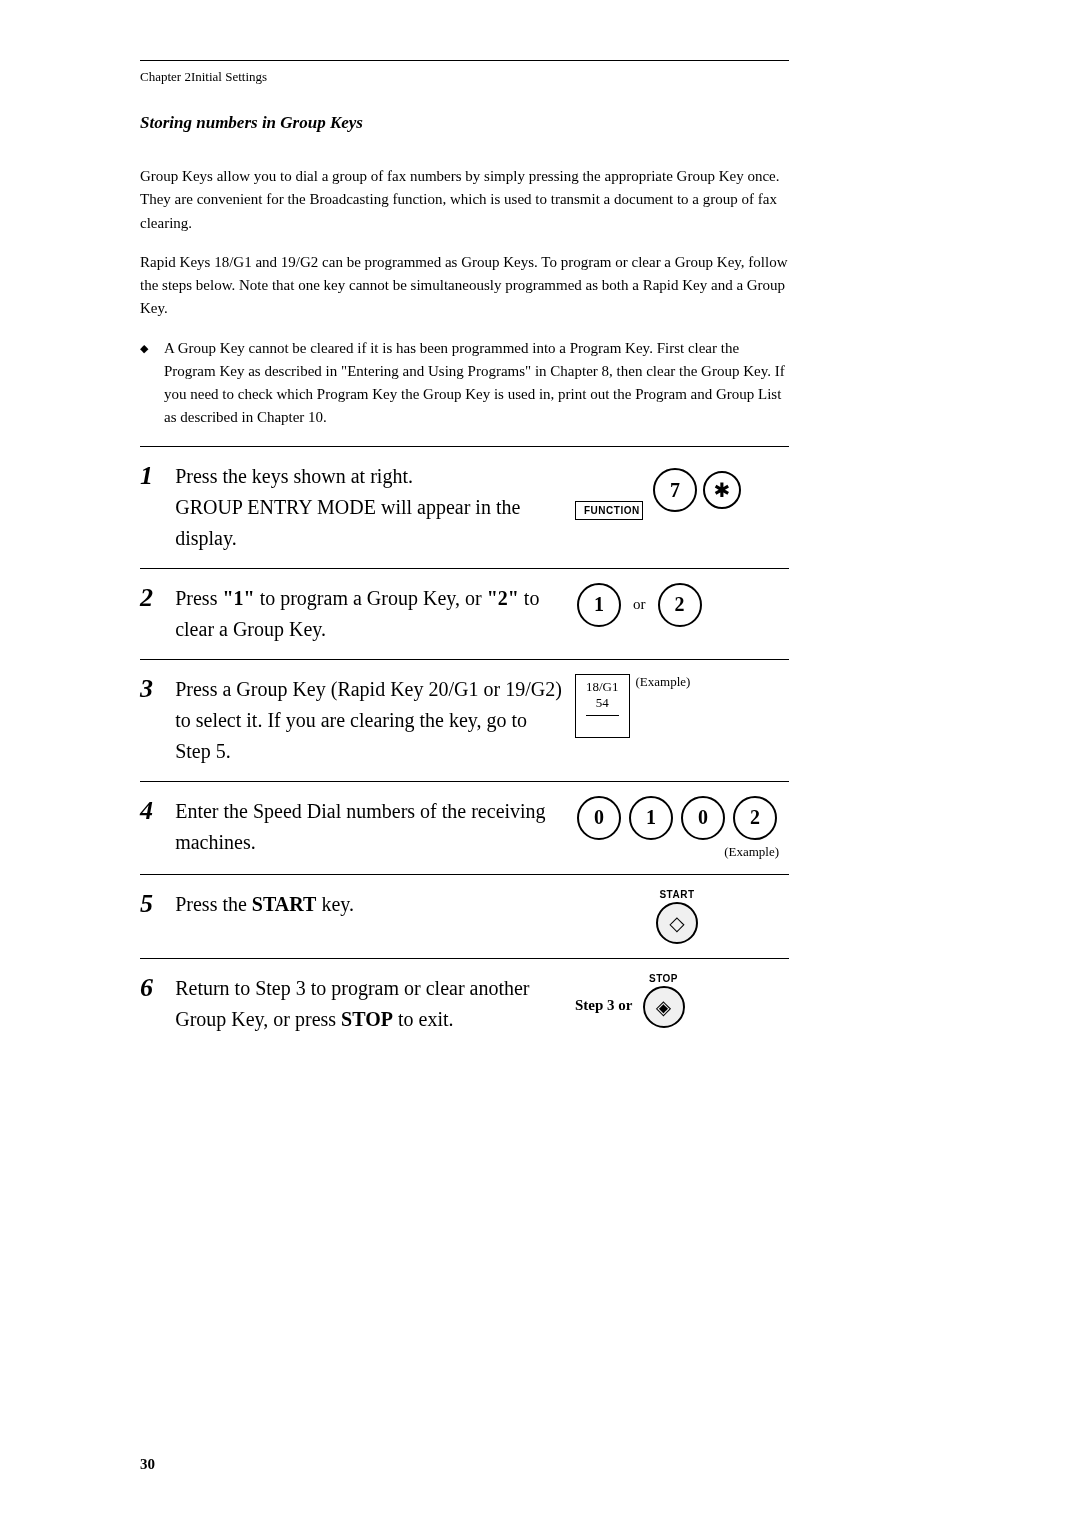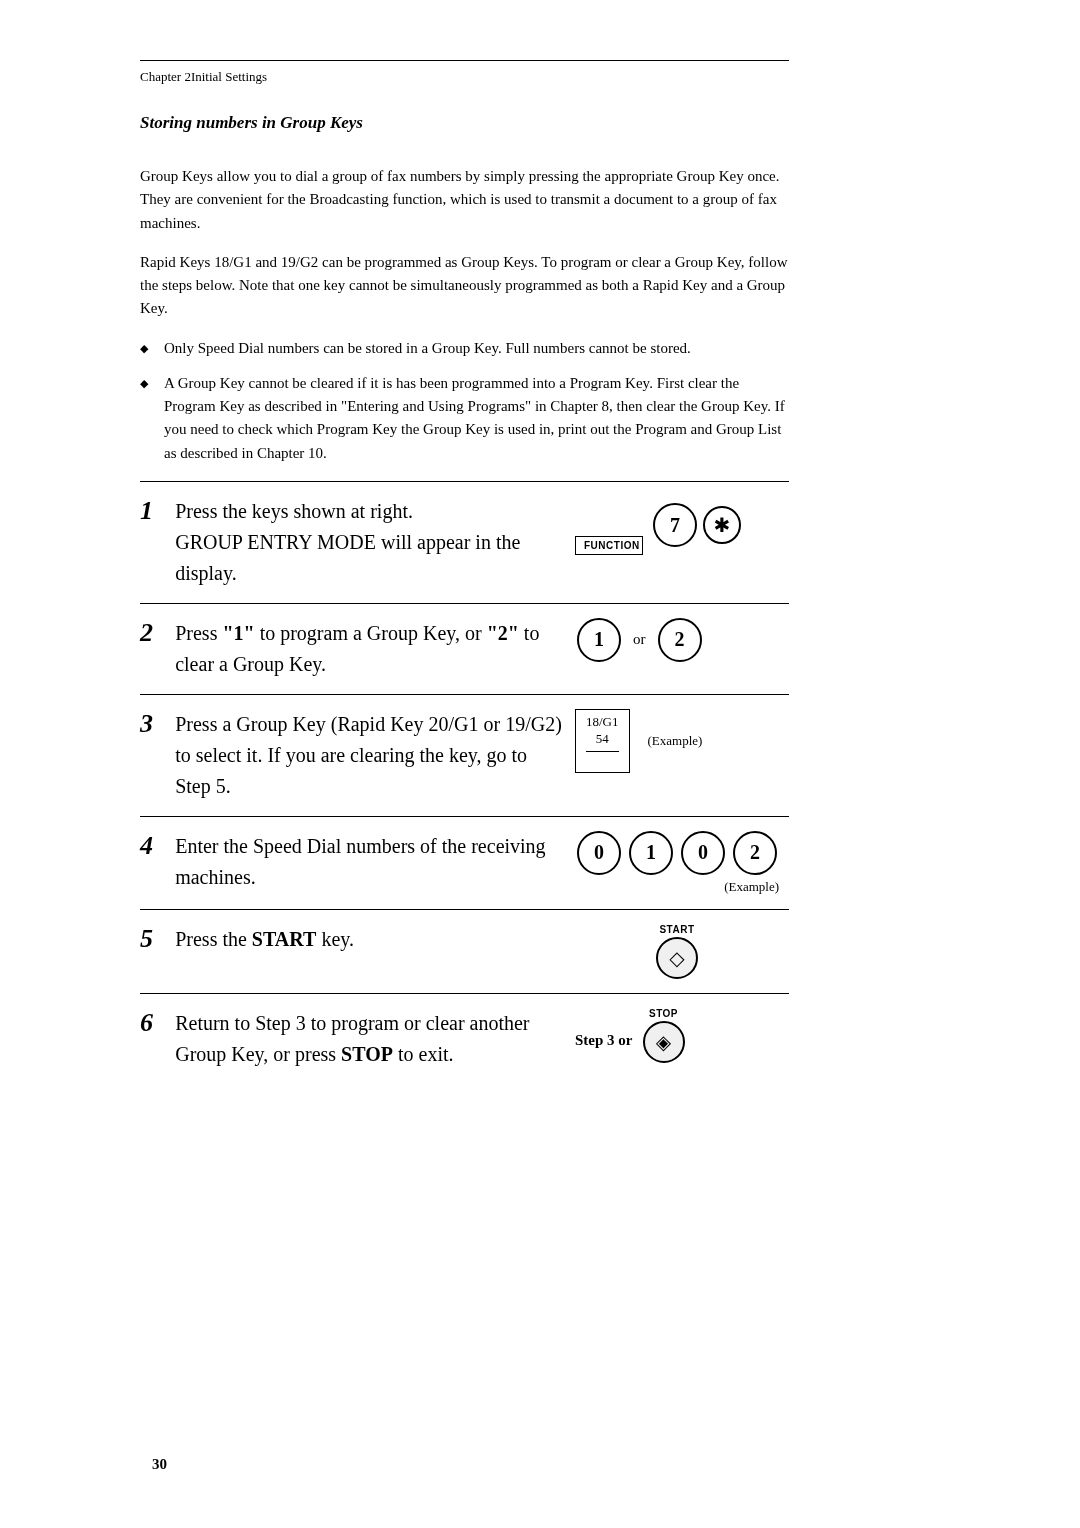--- a/index.html
+++ b/index.html
@@ -209,44 +209,43 @@
       background: #f0f0f0;
     }
     .step6-visual {
       display: flex;
       align-items: flex-start;
       gap: 10px;
     }
     .page-number {
       position: absolute;
       bottom: 55px;
-      left: 152px;
+      left: 140px;
       font-size: 15px;
       font-weight: bold;
     }
     strong { font-weight: bold; }
   </style>
 </head>
 <body>
 
 <div class="page">
   <div class="top-rule"></div>
   <div class="header-line">
     <span>Chapter 2</span>
     <span>Initial Settings</span>
     <span style="flex:1"></span>
   </div>
 
   <div class="section-title">Storing numbers in Group Keys</div>
 
-  <p class="body-text">Group Keys allow you to dial a group of fax numbers by simply pressing the appropriate Group Key once. They are convenient for the Broadcasting function, which is used to transmit a document to a group of fax machines.</p>
+  <p class="body-text">Group Keys allow you to dial a group of fax numbers by simply pressing the appropriate Group Key once. They are convenient for the Broadcasting function, which is used to transmit a document to a group of fax clearing.</p>
   <p class="body-text">Rapid Keys 18/G1 and 19/G2 can be programmed as Group Keys. To program or clear a Group Key, follow the steps below. Note that one key cannot be simultaneously programmed as both a Rapid Key and a Group Key.</p>
 
   <ul class="bullet-list">
-    <li>Only Speed Dial numbers can be stored in a Group Key. Full numbers cannot be stored.</li>
     <li>A Group Key cannot be cleared if it is has been programmed into a Program Key. First clear the Program Key as described in "Entering and Using Programs" in Chapter 8, then clear the Group Key. If you need to check which Program Key the Group Key is used in, print out the Program and Group List as described in Chapter 10.</li>
   </ul>
 
   <table class="steps-table">
 
     <tbody>
         <tr>
       <td class="step-num"><em>1</em></td>
       <td class="step-text">
         Press the keys shown at right.<br>GROUP ENTRY MODE will appear in the display.
@@ -273,21 +272,21 @@
         </div>
       </td>
     </tr>
 
     <tr>
       <td class="step-num"><em>3</em></td>
       <td class="step-text">
         Press a Group Key (Rapid Key 20/G1 or 19/G2) to select it. If you are clearing the key, go to Step 5.
       </td>
       <td class="step-visual">
-        <div style="display:flex;align-items:center;gap:12px;">
+        <div style="display:flex;align-items:flex-start;">
           <div class="group-key-box">
             <div>18/G1</div>
             <div>54</div>
             <div style="border-top:1px solid #000;margin-top:3px;padding-top:2px;font-size:11px;">&nbsp;</div>
           </div>
           <span class="example-text">(Example)</span>
         </div>
       </td>
     </tr>
 

